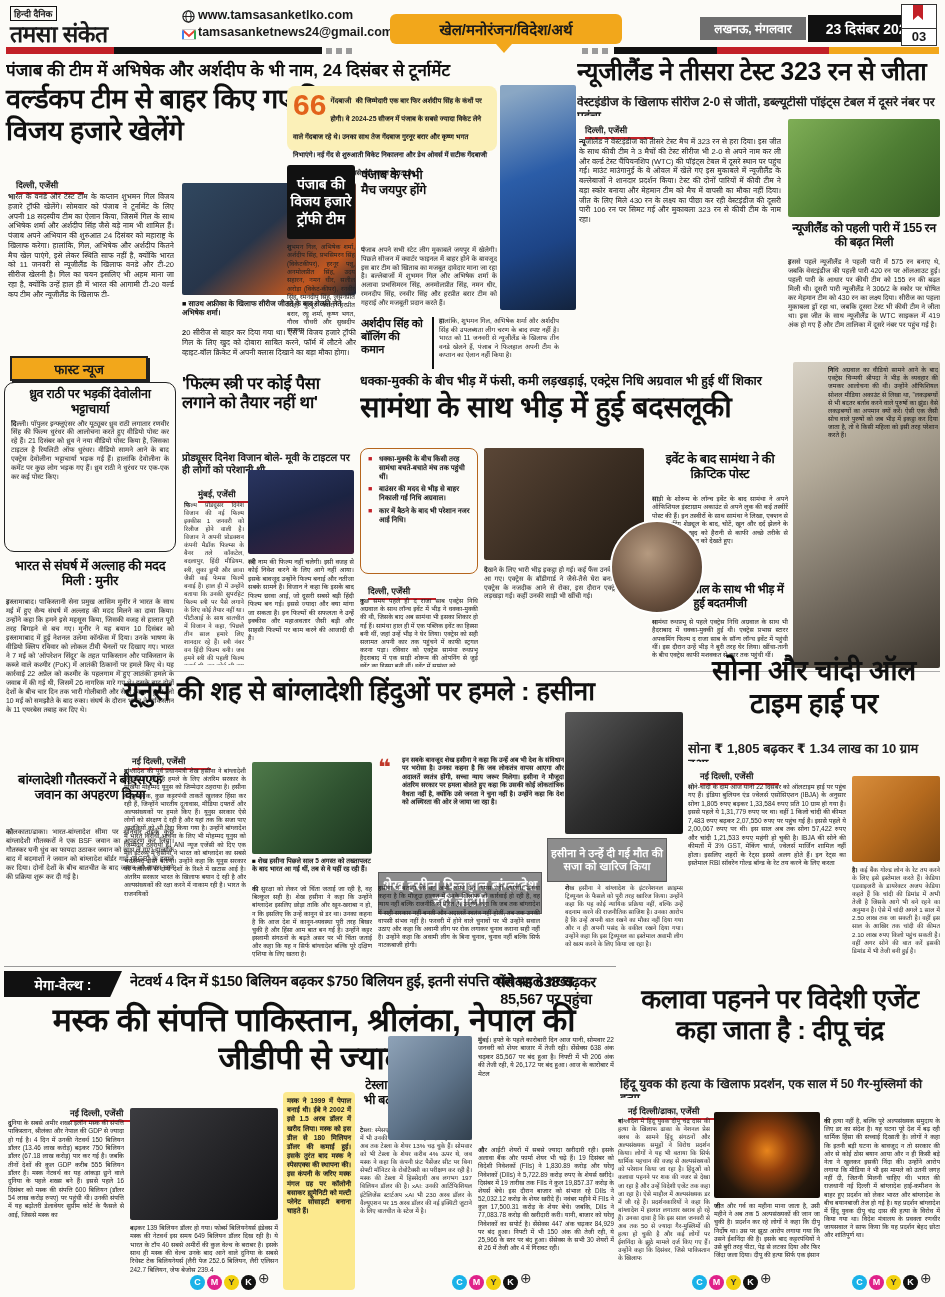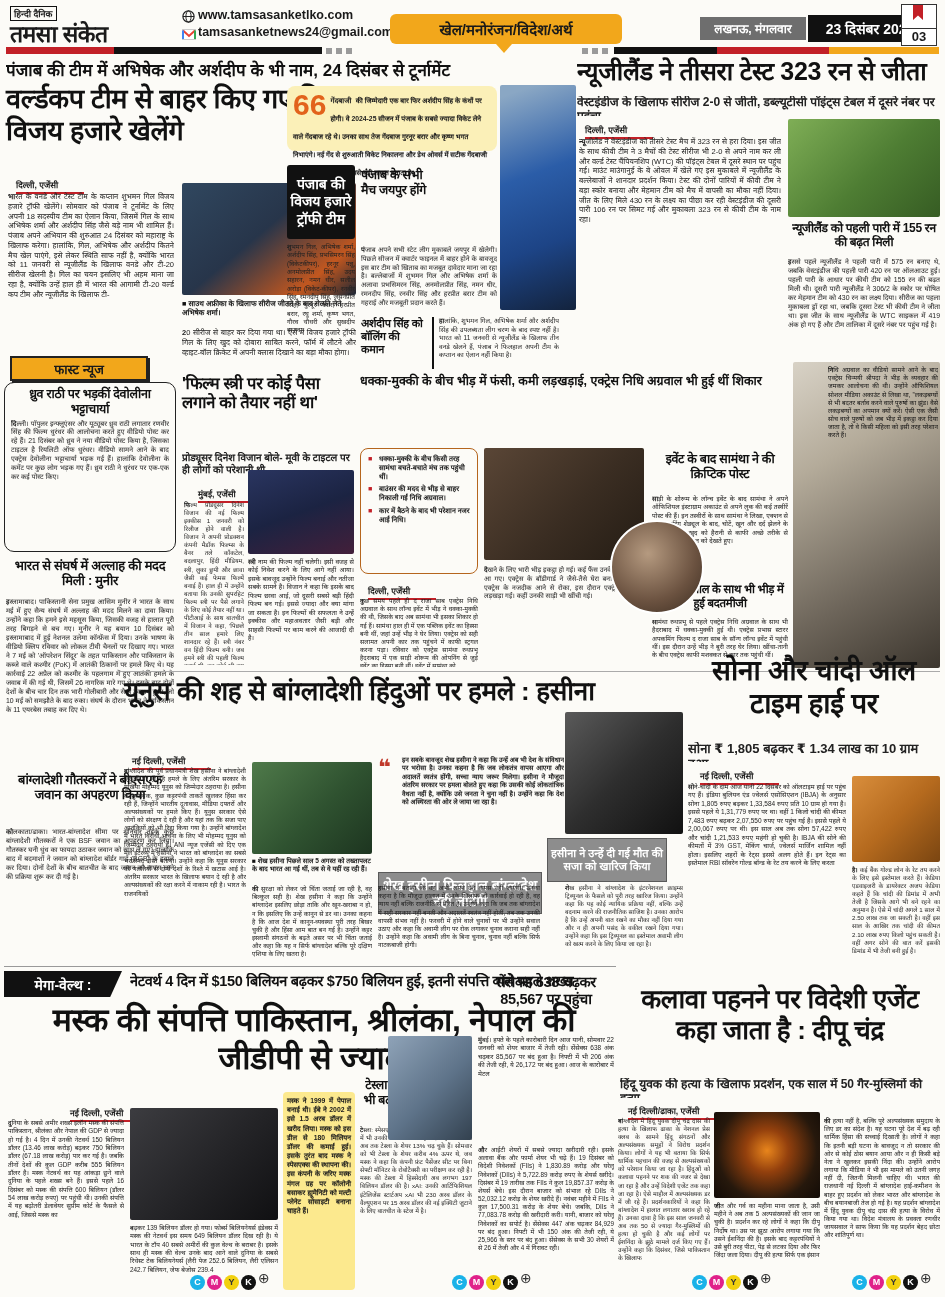--- a/index.html
+++ b/index.html
@@ -119,20 +119,21 @@
   <div class="abs body" style="left:6px;top:828px;width:168px;height:130px;font-size:6.9px;background:#fcfbf7;">कोलकाता/ढाका। भारत-बांग्लादेश सीमा पर शनिवार तड़के कुछ बांग्लादेशी गौतस्करों ने एक BSF जवान का अपहरण कर लिया। गौतस्कर घनी धुंध का फायदा उठाकर जवान को साथ ले गए। हालांकि बाद में बदमाशों ने जवान को बांग्लादेश बॉर्डर गार्ड (BGB) के हवाले कर दिया। दोनों देशों के बीच बातचीत के बाद जवान को वापस लाने की प्रक्रिया शुरू कर दी गई है।</div>
 
   <div class="abs hl" style="left:182px;top:374px;width:174px;height:74px;font-size:16.5px;">'फिल्म स्त्री पर कोई पैसा लगाने को तैयार नहीं था'</div>
   <div class="abs sub" style="left:182px;top:452px;width:174px;height:28px;font-size:10px;">प्रोड्यूसर दिनेश विजान बोले- मूवी के टाइटल पर ही लोगों को परेशानी थी</div>
   <div class="abs" style="left:198px;top:483px;"><span class="byline">मुंबई, एजेंसी</span></div>
   <div class="abs body" style="left:184px;top:501px;width:60px;height:164px;font-size:6.2px;">फिल्म प्रोड्यूसर दिनेश विजान की नई फिल्म इक्कीस 1 जनवरी को रिलीज होने वाली है। विजान ने अपनी प्रोडक्शन कंपनी मैडॉक फिल्म्स के बैनर तले कॉकटेल, बदलापुर, हिंदी मीडियम, स्त्री, लुका छुपी और छावा जैसी कई फेमस फिल्में बनाई हैं। हाल ही में उन्होंने बताया कि उनकी सुपरहिट फिल्म स्त्री पर पैसे लगाने के लिए कोई तैयार नहीं था। पीटीआई के साथ बातचीत में विजान ने कहा, 'पिछले तीन साल हमारे लिए शानदार रहे हैं। स्त्री नंबर वन हिंदी फिल्म बनी। जब हमने स्त्री की पहली फिल्म बनाई थी, तब कोई भी उस पर पैसा लगाने को तैयार नहीं था।' उन्होंने बताया कि फिल्म के टाइटल से ही लोगों ने कहा था कि</div>
   <div class="abs photo" style="left:248px;top:470px;width:106px;height:84px;background:linear-gradient(160deg,#2a3560,#1b2342 50%,#431f3a);"></div>
   <div class="abs body" style="left:248px;top:558px;width:106px;height:108px;font-size:6.5px;">स्त्री नाम की फिल्म नहीं चलेगी। इसी वजह से कोई निवेश करने के लिए आगे नहीं आया। इसके बावजूद उन्होंने फिल्म बनाई और नतीजा सबके सामने है। विजान ने कहा कि इसके बाद फिल्म छावा आई, जो दूसरी सबसे बड़ी हिंदी फिल्म बन गई। इससे ज्यादा और क्या मांगा जा सकता है। इन फिल्मों की सफलता ने उन्हें इक्कीस और महाअवतार जैसी बड़ी और साहसी फिल्मों पर काम करने की आजादी दी है।</div>
 
   <div class="abs kicker" style="left:360px;top:372px;width:560px;font-size:12.5px;">धक्का-मुक्की के बीच भीड़ में फंसी, कमी लड़खड़ाई, एक्ट्रेस निधि अग्रवाल भी हुई थीं शिकार</div>
+  <div class="abs hl" style="left:360px;top:390px;width:560px;height:44px;font-size:29px;white-space:nowrap;overflow:hidden;">सामंथा के साथ भीड़ में हुई बदसलूकी</div>
   <div class="abs" style="left:360px;top:448px;width:118px;height:126px;border:1.5px solid #b5651d;border-radius:8px;padding:2px;box-sizing:border-box;">
     <div class="bullet">धक्का-मुक्की के बीच किसी तरह सामंथा बचते-बचाते मंच तक पहुंची थीं।</div>
     <div class="bullet">बाउंसर की मदद से भीड़ से बाहर निकाली गईं निधि अग्रवाल।</div>
     <div class="bullet">कार में बैठने के बाद भी परेशान नजर आईं निधि।</div>
   </div>
   <div class="abs" style="left:368px;top:580px;"><span class="byline">दिल्ली, एजेंसी</span></div>
   <div class="abs body" style="left:360px;top:597px;width:118px;height:70px;font-size:6.3px;">कुछ समय पहले ही द राजा साब एक्ट्रेस निधि अग्रवाल के साथ लॉन्च इवेंट में भीड़ ने धक्का-मुक्की की थी, जिसके बाद अब सामंथा भी इसका शिकार हो गई हैं। सामंथा हाल ही में एक पब्लिक इवेंट का हिस्सा बनी थीं, जहां उन्हें भीड़ ने घेर लिया। एक्ट्रेस को सही सलामत अपनी कार तक पहुंचने में काफी स्ट्रगल करना पड़ा। रविवार को एक्ट्रेस सामंथा रुथप्रभू हैदराबाद में एक साड़ी शोरूम की ओपनिंग से जुड़े इवेंट का हिस्सा बनी थीं। इवेंट में सामंथा को</div>
   <div class="abs photo" style="left:484px;top:448px;width:160px;height:112px;background:linear-gradient(135deg,#5a4636,#3a2d22 55%,#241c14);"></div>
   <div class="abs body" style="left:484px;top:566px;width:160px;height:100px;font-size:6.8px;">देखने के लिए भारी भीड़ इकट्ठा हो गई। कई फैंस उनके काफी करीब आ गए। एक्ट्रेस के बॉडीगार्ड ने जैसे-तैसे घेरा बनाकर भीड़ को एक्ट्रेस के नजदीक आने से रोका, इस दौरान एक्ट्रेस कई बार लड़खड़ा गईं। कहीं उनकी साड़ी भी खींची गई।</div>
   <div class="abs hl" style="left:652px;top:452px;width:136px;height:40px;font-size:12.5px;text-align:center;">इवेंट के बाद सामंथा ने की क्रिप्टिक पोस्ट</div>

